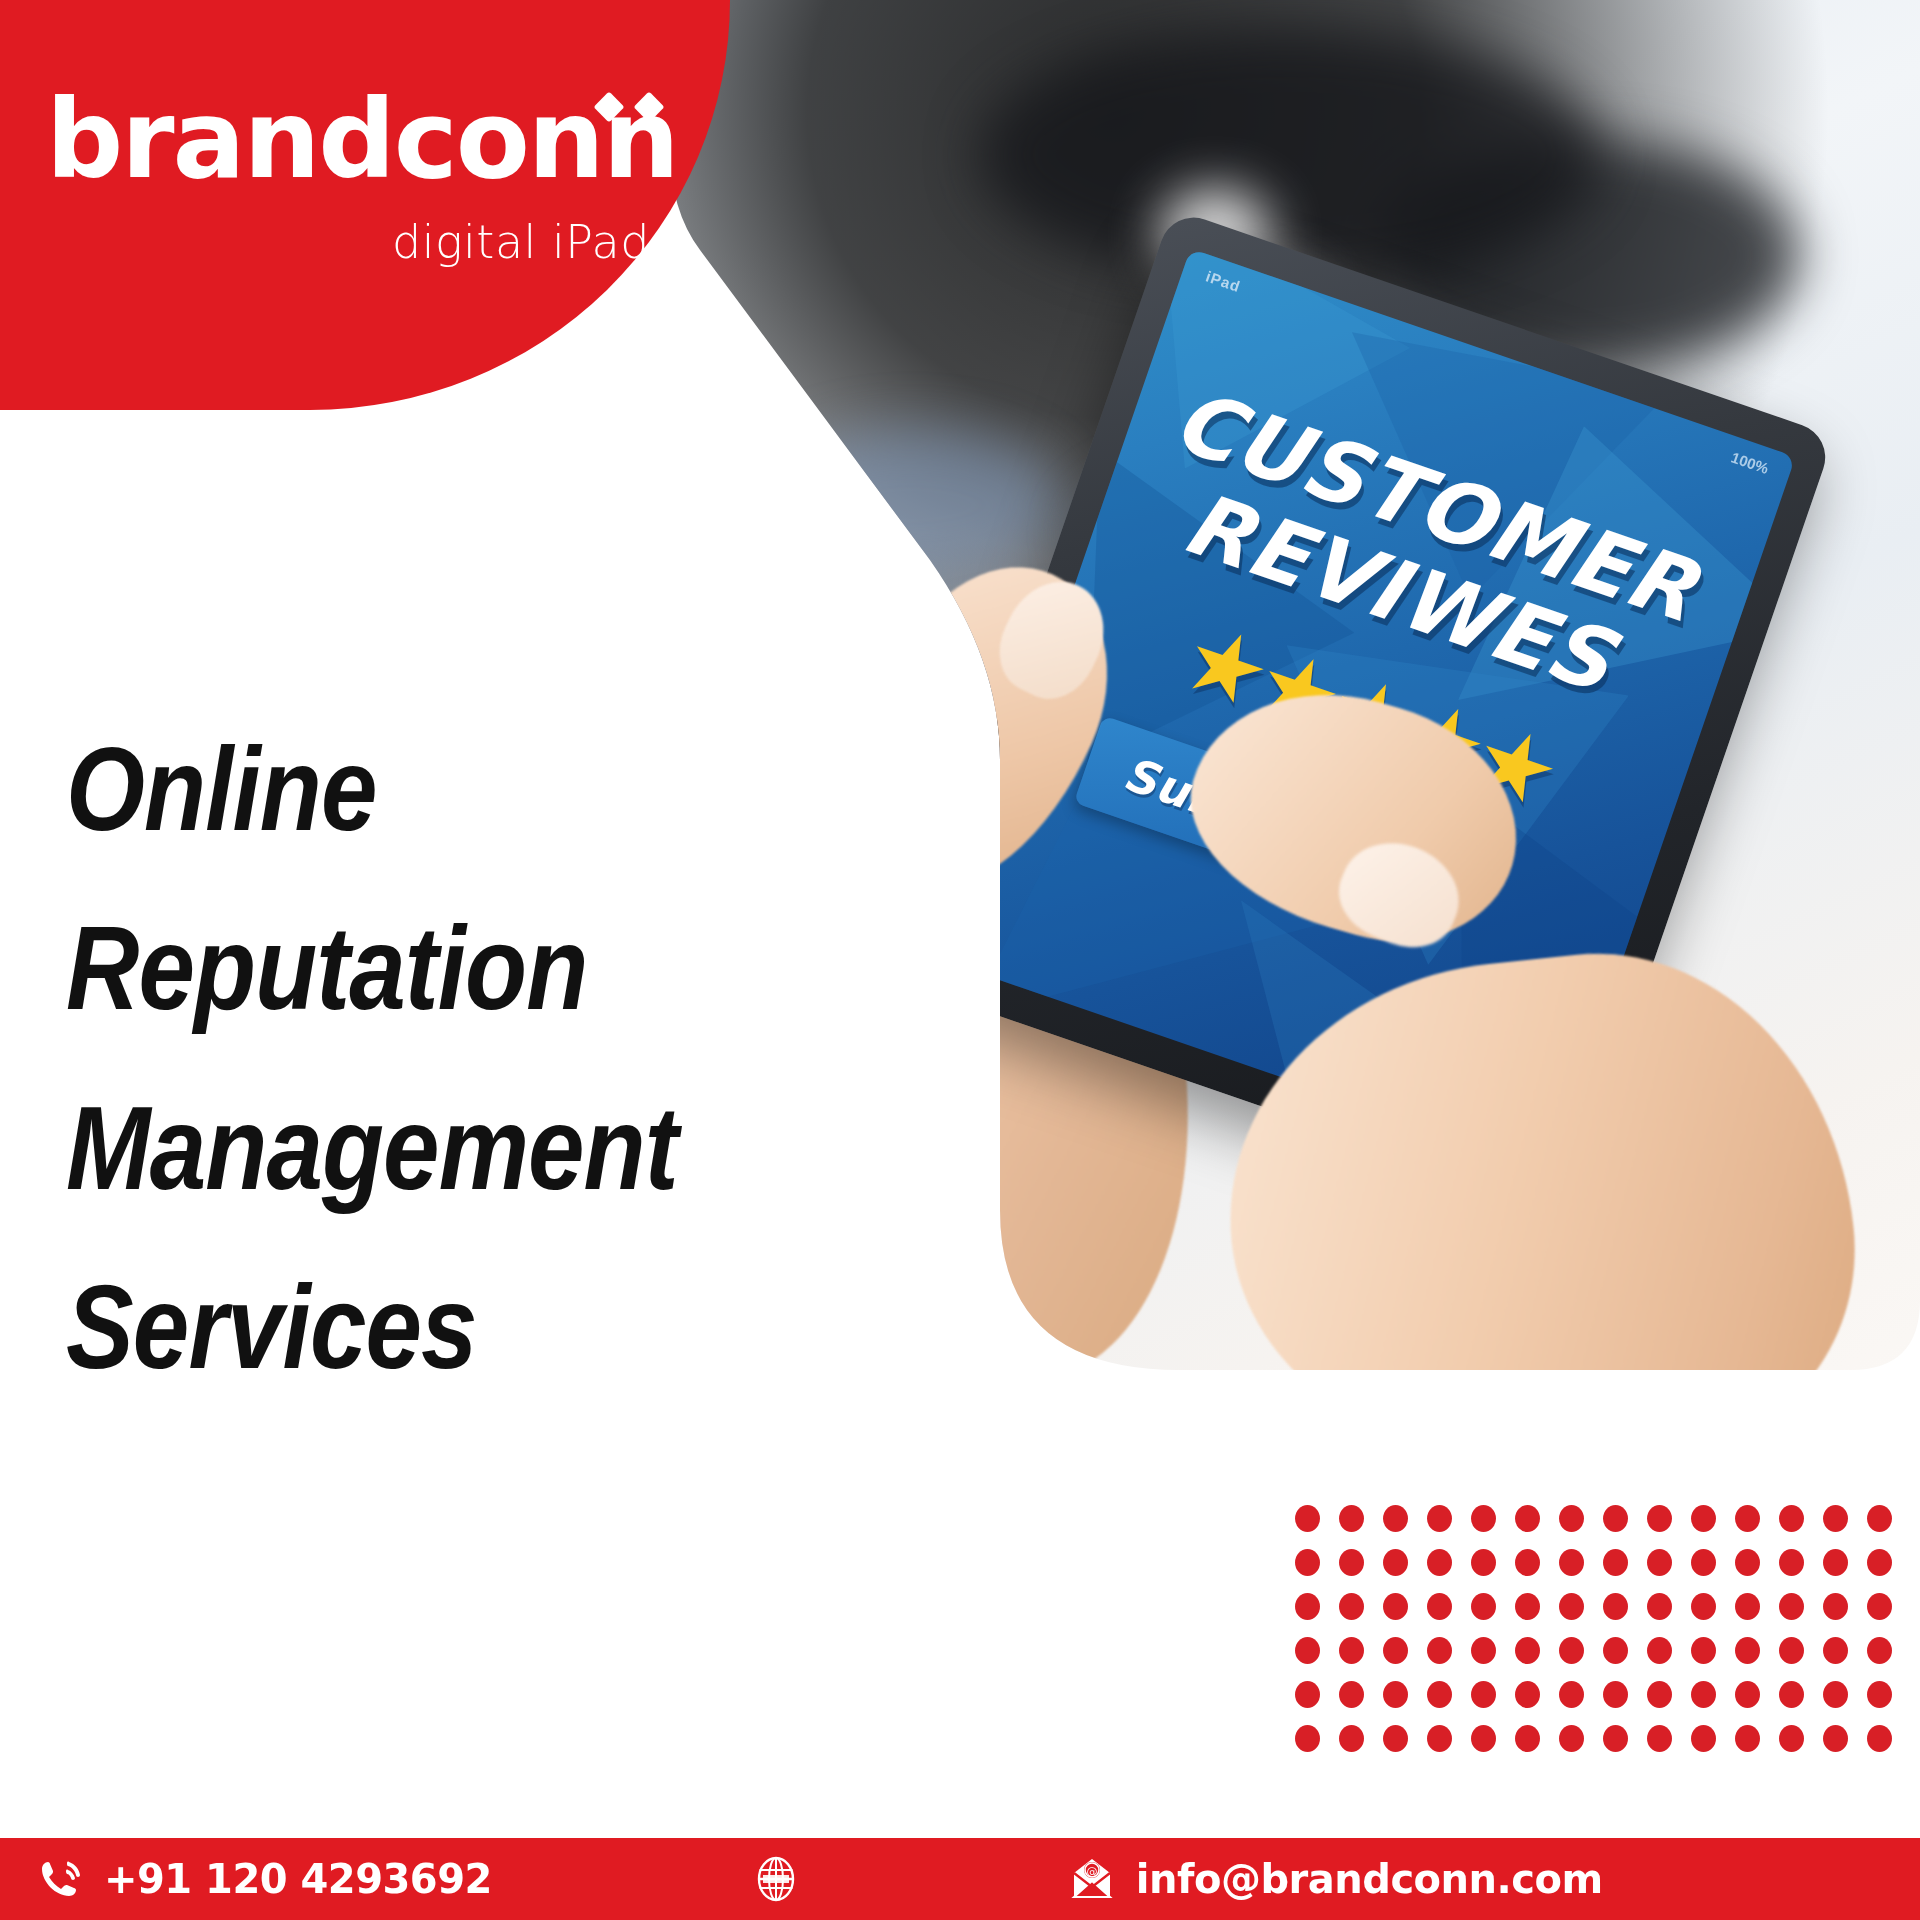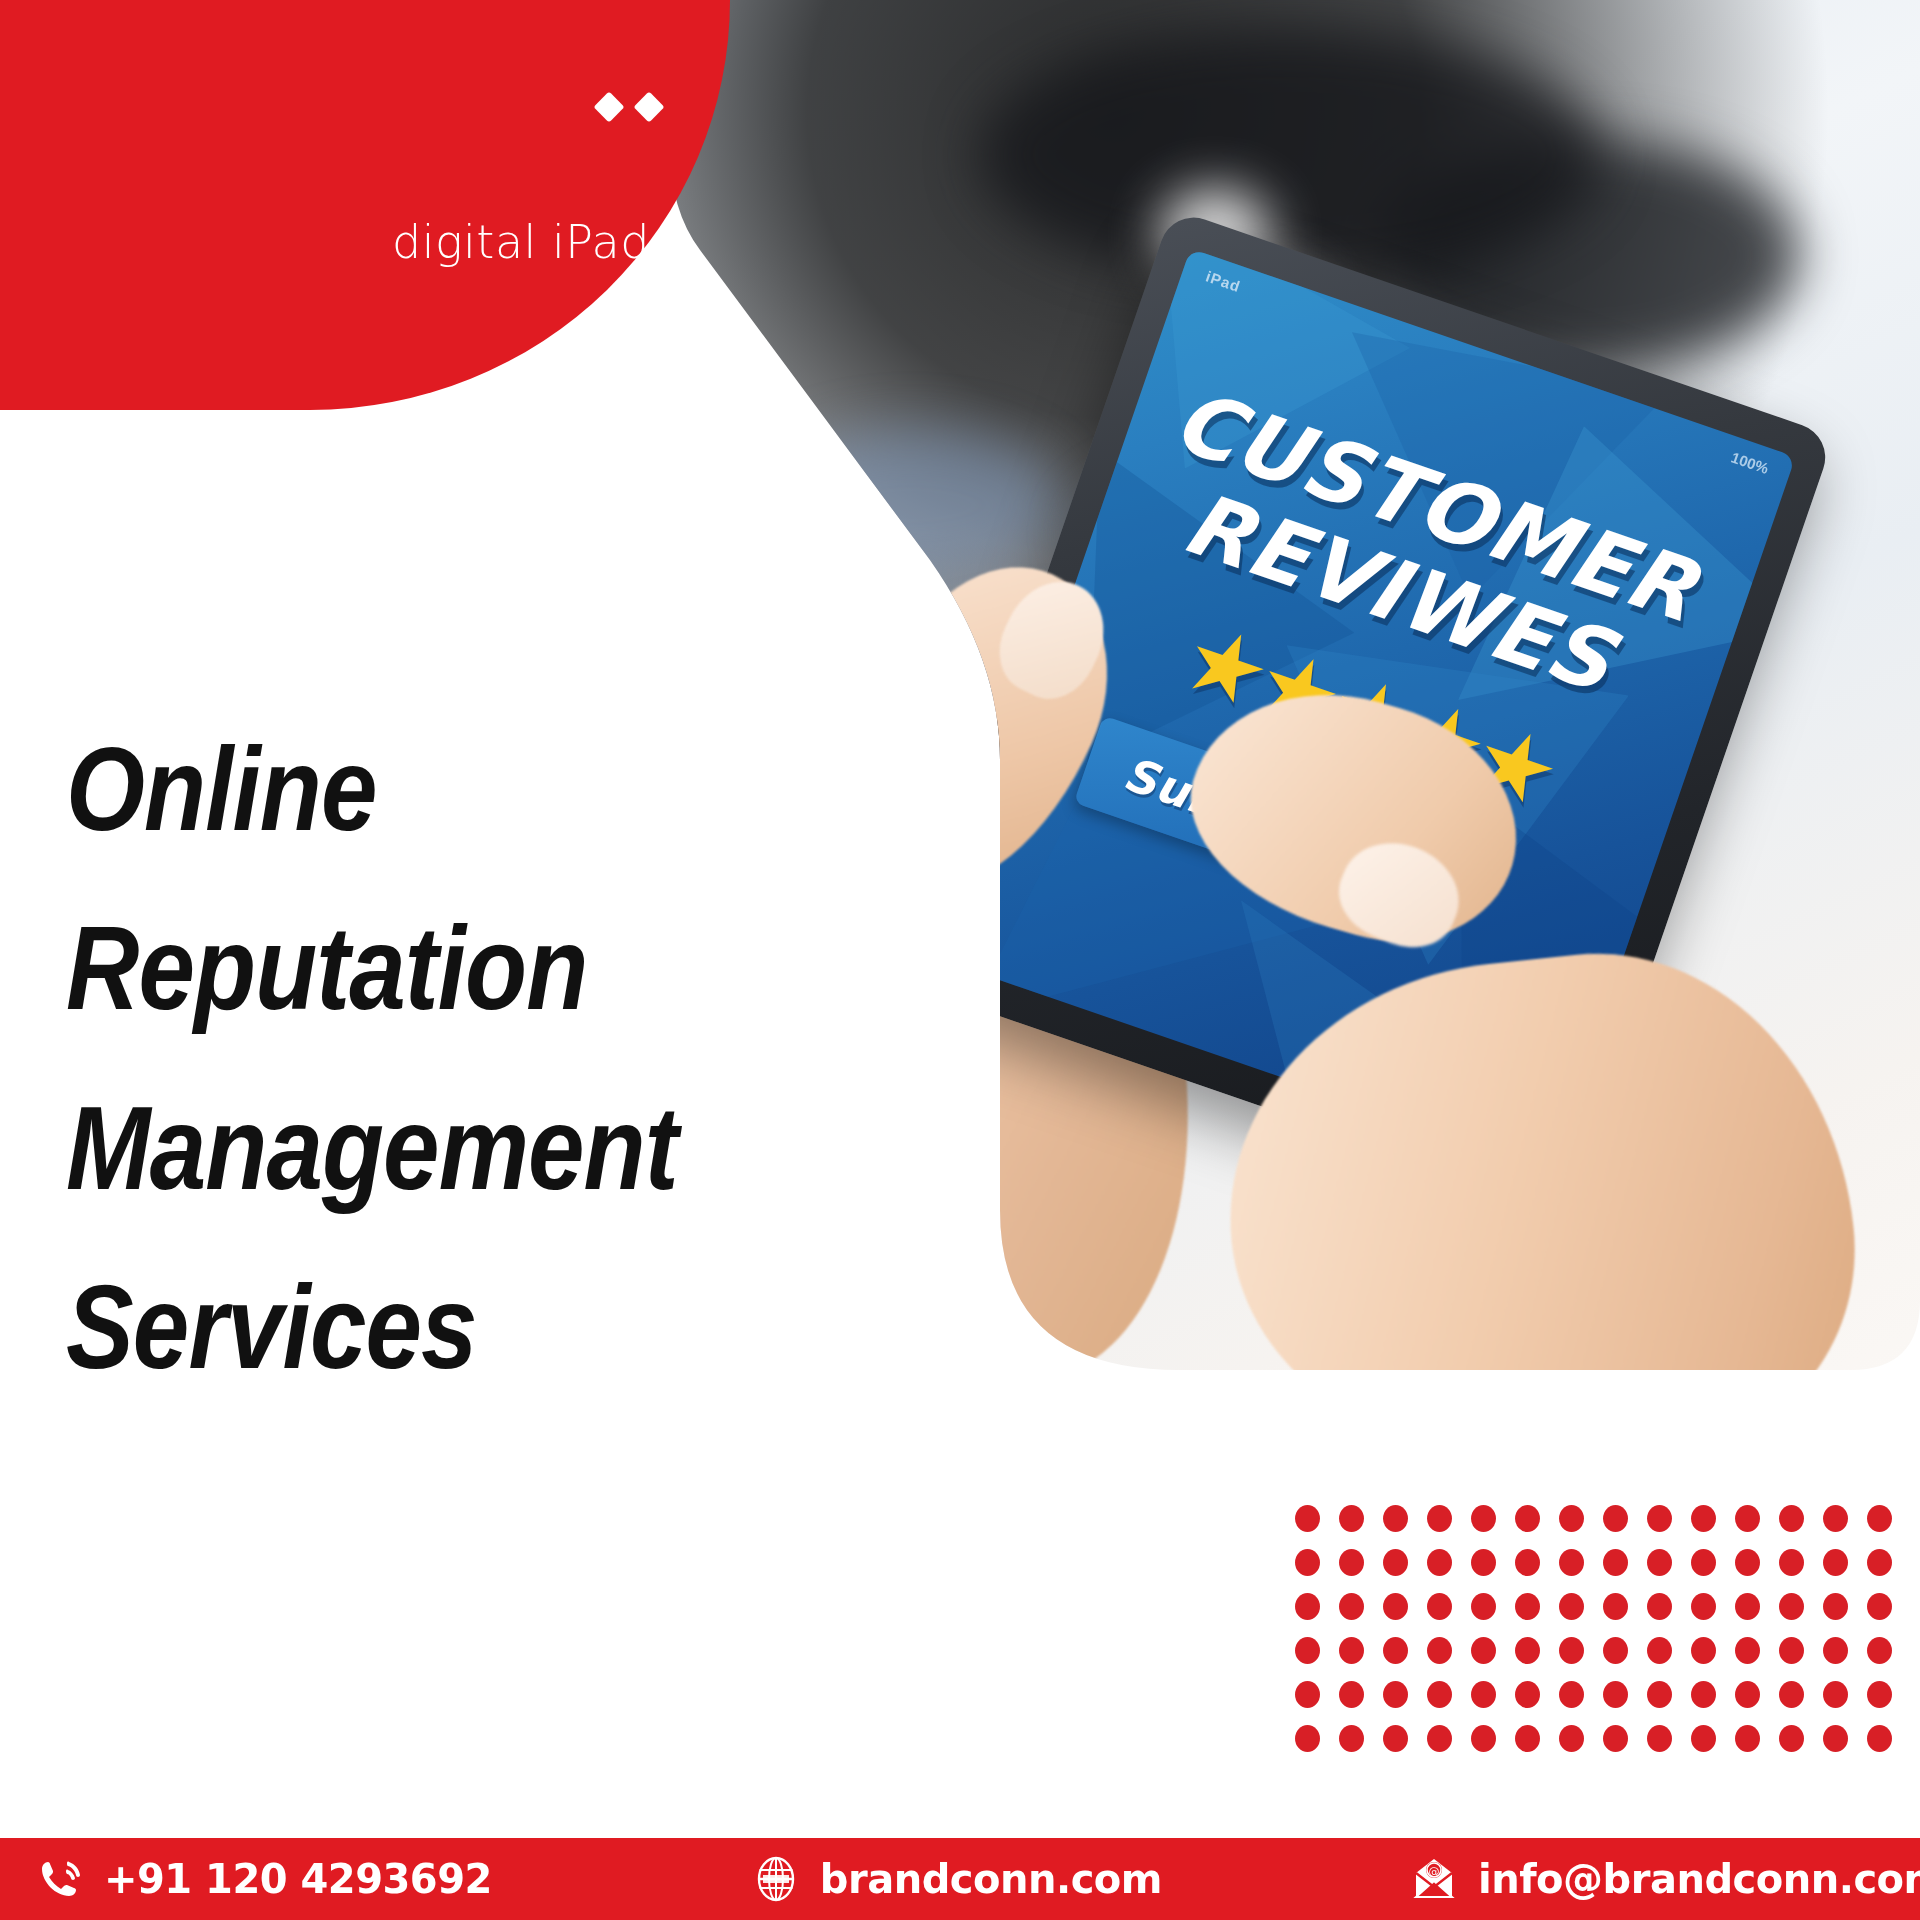--- a/index.html
+++ b/index.html
@@ -229,20 +229,21 @@
     </div>
 
     <div class="hand thumb-left"></div>
     <div class="nail-left"></div>
     <div class="hand hand-right"></div>
     <div class="hand finger-point"></div>
     <div class="finger-nail"></div>
   </div>
 
   <div class="logo-panel">
+    <div class="logo-wordmark">brandconn</div>
     <div class="umlaut">
         <i></i>
         <i></i>
       </div>
     <div class="logo-tagline">digital iPad</div>
   </div>
 
   <div class="headline">
     <span>Online</span>
     <span>Reputation</span>
@@ -358,21 +359,20 @@
           <ellipse cx="26" cy="26" rx="17" ry="21" fill="none" stroke="#fff" stroke-width="2.4"></ellipse>
           <ellipse cx="26" cy="26" rx="7" ry="21" fill="none" stroke="#fff" stroke-width="2"></ellipse>
           <line x1="26" y1="5" x2="26" y2="47" stroke="#fff" stroke-width="2"></line>
           <line x1="9.5" y1="17" x2="42.5" y2="17" stroke="#fff" stroke-width="2"></line>
           <line x1="9" y1="26" x2="43" y2="26" stroke="#fff" stroke-width="2.4"></line>
           <line x1="9.5" y1="35" x2="42.5" y2="35" stroke="#fff" stroke-width="2"></line>
           <rect x="13" y="22" width="26" height="8" fill="#fff" opacity=".9"></rect>
           <ellipse cx="26" cy="26" rx="17" ry="21" fill="none" stroke="#e01b22" stroke-width="0"></ellipse>
         </svg>
       </span>
-      <span class="f-label">brandconn.com</span>
     </div>
 
     <div class="f-item f-mail">
       <span class="f-ico">
         <svg viewBox="0 0 52 52">
           <path d="M8 20 L26 6 L44 20 L44 44 L8 44 Z" fill="#fff"></path>
           <path d="M8 44 L26 28 L44 44 Z" fill="#e01b22" stroke="#fff" stroke-width="2"></path>
           <path d="M8 20 L26 34 L44 20" fill="none" stroke="#e01b22" stroke-width="2.4"></path>
           <circle cx="26" cy="17" r="8" fill="#e01b22"></circle>
           <circle cx="26" cy="17" r="7" fill="none" stroke="#fff" stroke-width="1.6"></circle>

